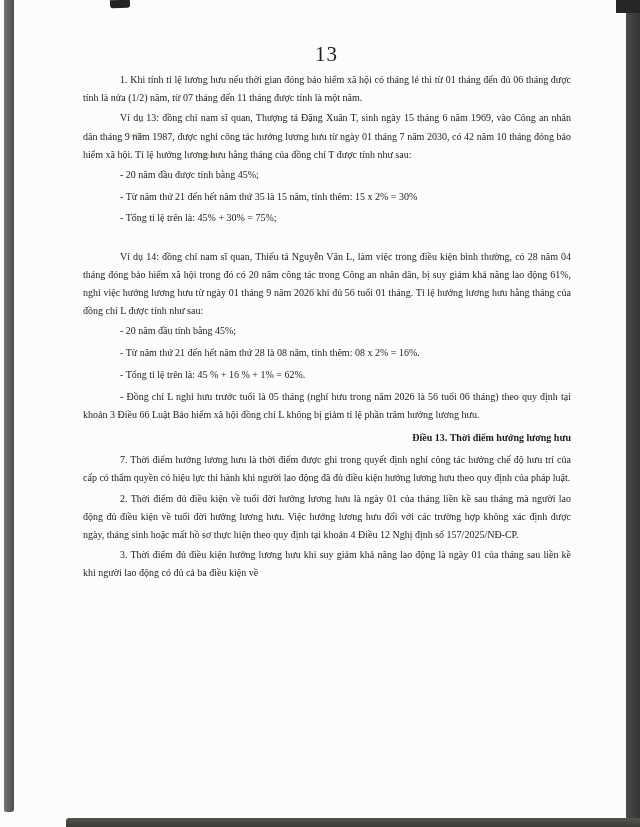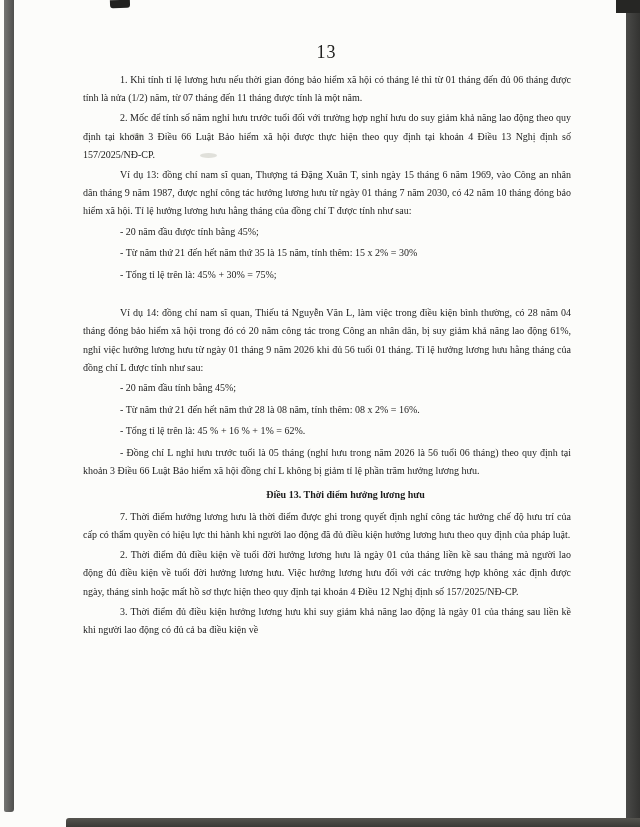--- a/index.html
+++ b/index.html
@@ -36,33 +36,33 @@
   .mark-tr{
     position:absolute;left:616px;top:0;width:24px;height:13px;
     background:#262624;
   }
   .smudge{position:absolute;border-radius:50%;}
   .s1{left:130px;top:133px;width:14px;height:5px;background:#dcdcd6;}
   .s2{left:200px;top:153px;width:17px;height:5px;background:#e0e0da;}
   
   .page-number{
     position:absolute;left:83px;top:42px;width:487px;
-    text-align:center;font-size:18px;letter-spacing:1px;color:#21211f;
+    text-align:center;font-size:21px;letter-spacing:1px;color:#21211f;
   }
   .content{
     position:absolute;left:83px;top:71px;width:488px;
     font-size:10px;line-height:18.2px;
     text-align:justify;
   }
   .content p{margin:0 0 2px 0;text-indent:37px;}
   .content p.item{margin:0 0 3.5px 0;font-family:Liberation Serif, serif;}
   .content p.gap{margin-top:20px;}
   .heading{
     font-weight:bold;margin:5px 0 4px 0 !important;
-    text-align:center;
+    text-align:right;
   }
   b.lead{font-weight:normal;}
 </style>
 </head>
 <body>
 
 <div class="page">
 
   <div class="strip-left"></div>
   <div class="strip-right"></div>
@@ -71,21 +71,20 @@
   <div class="mark-tr"></div>
   <div class="smudge s1"></div>
   <div class="smudge s2"></div>
 
   <div class="page-number">13</div>
 
   <div class="content">
 
     <p class="para">1. Khi tính tỉ lệ lương hưu nếu thời gian đóng bảo hiểm xã hội có tháng lẻ thì từ 01 tháng đến đủ 06 tháng được tính là nửa (1/2) năm, từ 07 tháng đến 11 tháng được tính là một năm.</p>
 
-    <p class="para">2. Mốc để tính số năm nghỉ hưu trước tuổi đối với trường hợp nghỉ hưu do suy giảm khả năng lao động theo quy định tại khoản 3 Điều 66 Luật Bảo hiểm xã hội được thực hiện theo quy định tại khoản 4 Điều 13 Nghị định số 157/2025/NĐ-CP.</p>
 
     <p class="para"><b class="lead">Ví dụ 13:</b><span> đồng chí nam sĩ quan, Thượng tá Đặng Xuân T, sinh ngày 15 tháng 6 năm 1969, vào Công an nhân dân tháng 9 năm 1987, được nghỉ công tác hưởng lương hưu từ ngày 01 tháng 7 năm 2030, có 42 năm 10 tháng đóng bảo hiểm xã hội. Tỉ lệ hưởng lương hưu hằng tháng của đồng chí T được tính như sau:</span></p>
 
     <p class="item">- 20 năm đầu được tính bằng 45%;</p>
     <p class="item">- Từ năm thứ 21 đến hết năm thứ 35 là 15 năm, tính thêm: 15 x 2% = 30%</p>
     <p class="item">- Tổng tỉ lệ trên là: 45% + 30% = 75%;</p>
 
     <p class="para gap"><b class="lead">Ví dụ 14</b><span>: đồng chí nam sĩ quan, Thiếu tá Nguyễn Văn L, làm việc trong điều kiện bình thường, có 28 năm 04 tháng đóng bảo hiểm xã hội trong đó có 20 năm công tác trong Công an nhân dân, bị suy giảm khả năng lao động 61%, nghỉ việc hưởng lương hưu từ ngày 01 tháng 9 năm 2026 khi đủ 56 tuổi 01 tháng. Tỉ lệ hưởng lương hưu hằng tháng của đồng chí L được tính như sau:</span></p>
 
     <p class="item">- 20 năm đầu tính bằng 45%;</p>

